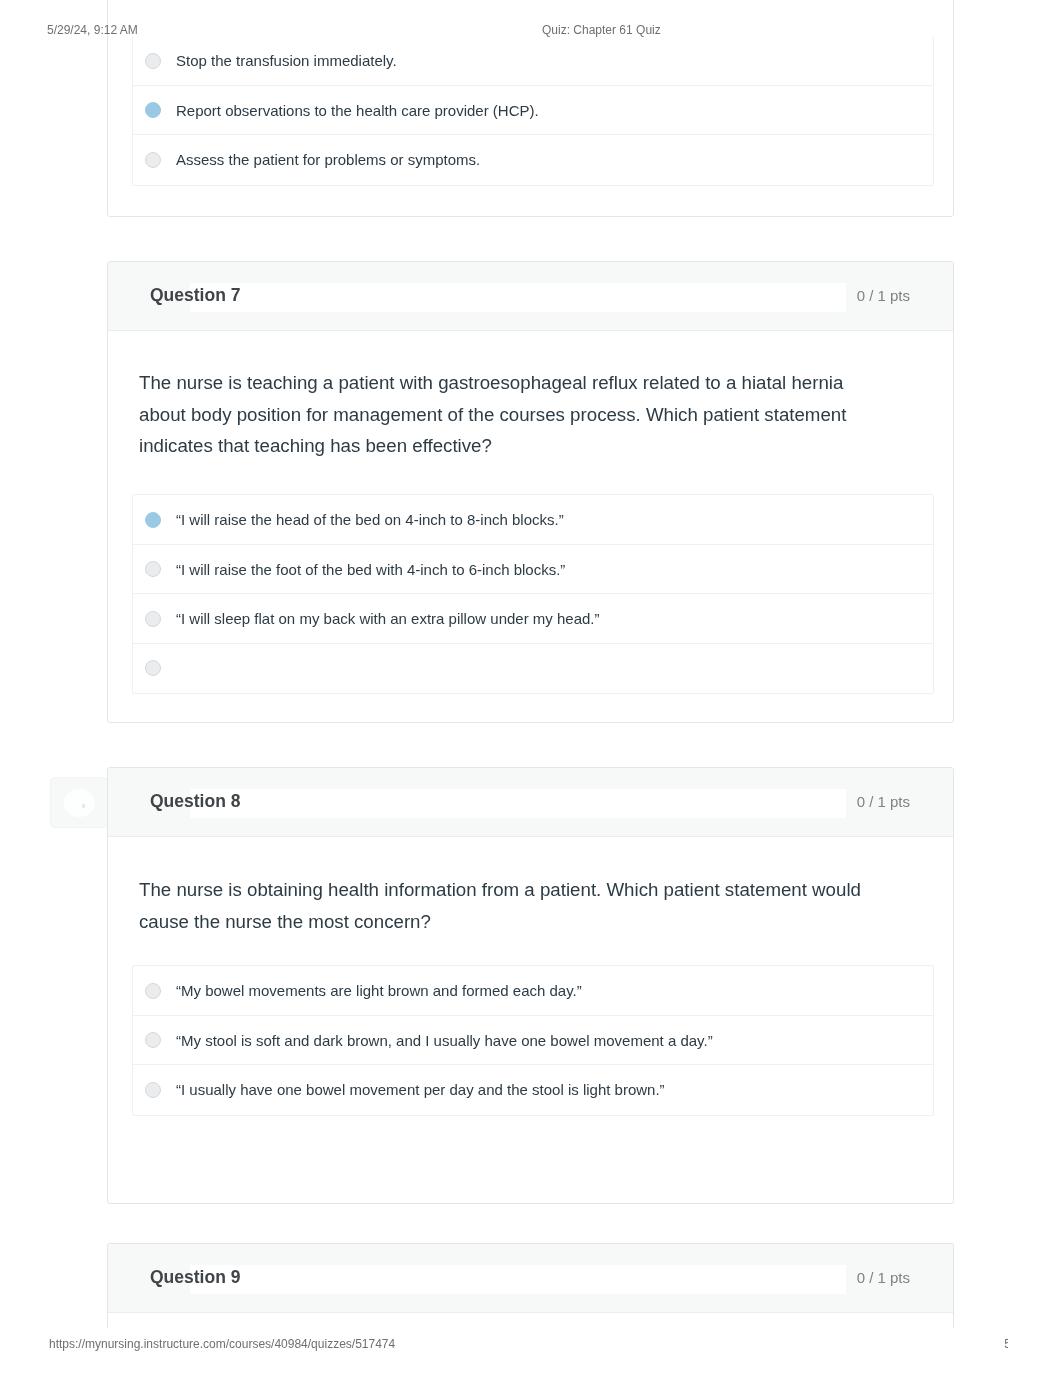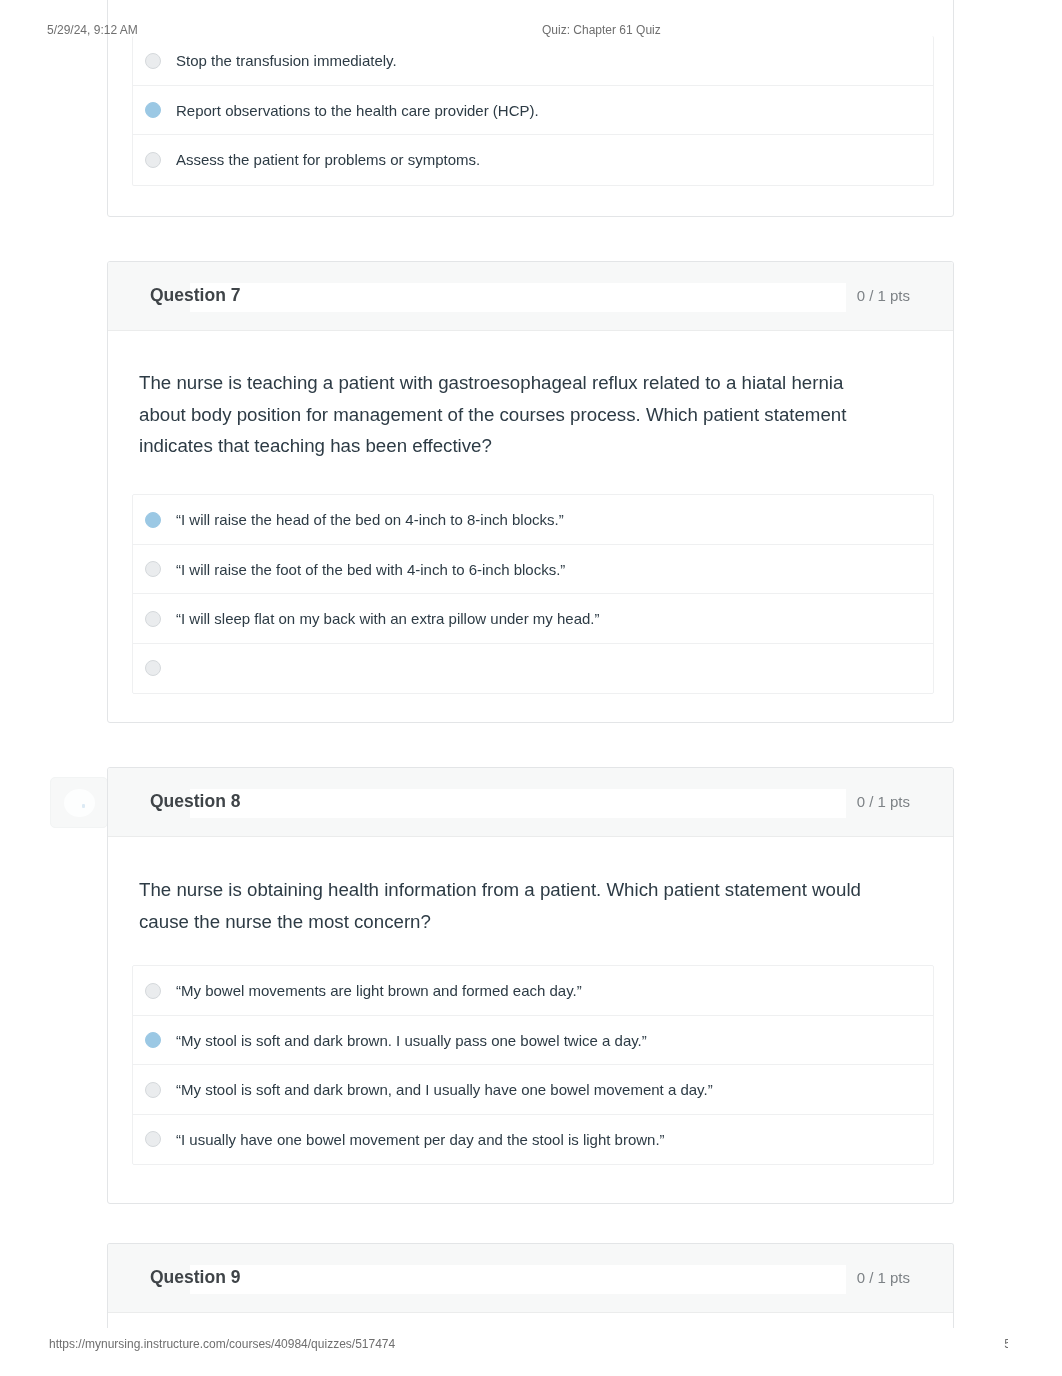--- a/index.html
+++ b/index.html
@@ -110,24 +110,20 @@
       <span class="qname">Question 8</span>
       <span class="qpts">0 / 1 pts</span>
     </div>
     <div class="qtext" style="top:106px">The nurse is obtaining health information from a patient. Which patient statement would cause the nurse the most concern?</div>
     <div class="answers" style="top:197px">
       <div class="ans">
         <span class="radio"></span>
         <span class="atext">“My bowel movements are light brown and formed each day.”</span>
       </div>
       <div class="ans">
-        <span class="radio sel"></span>
-        <span class="atext">“My stool is soft and dark brown. I usually pass one bowel twice a day.”</span>
-      </div>
-      <div class="ans">
         <span class="radio"></span>
         <span class="atext">“My stool is soft and dark brown, and I usually have one bowel movement a day.”</span>
       </div>
       <div class="ans">
         <span class="radio"></span>
         <span class="atext">“I usually have one bowel movement per day and the stool is light brown.”</span>
       </div>
     </div>
   </div>
 

